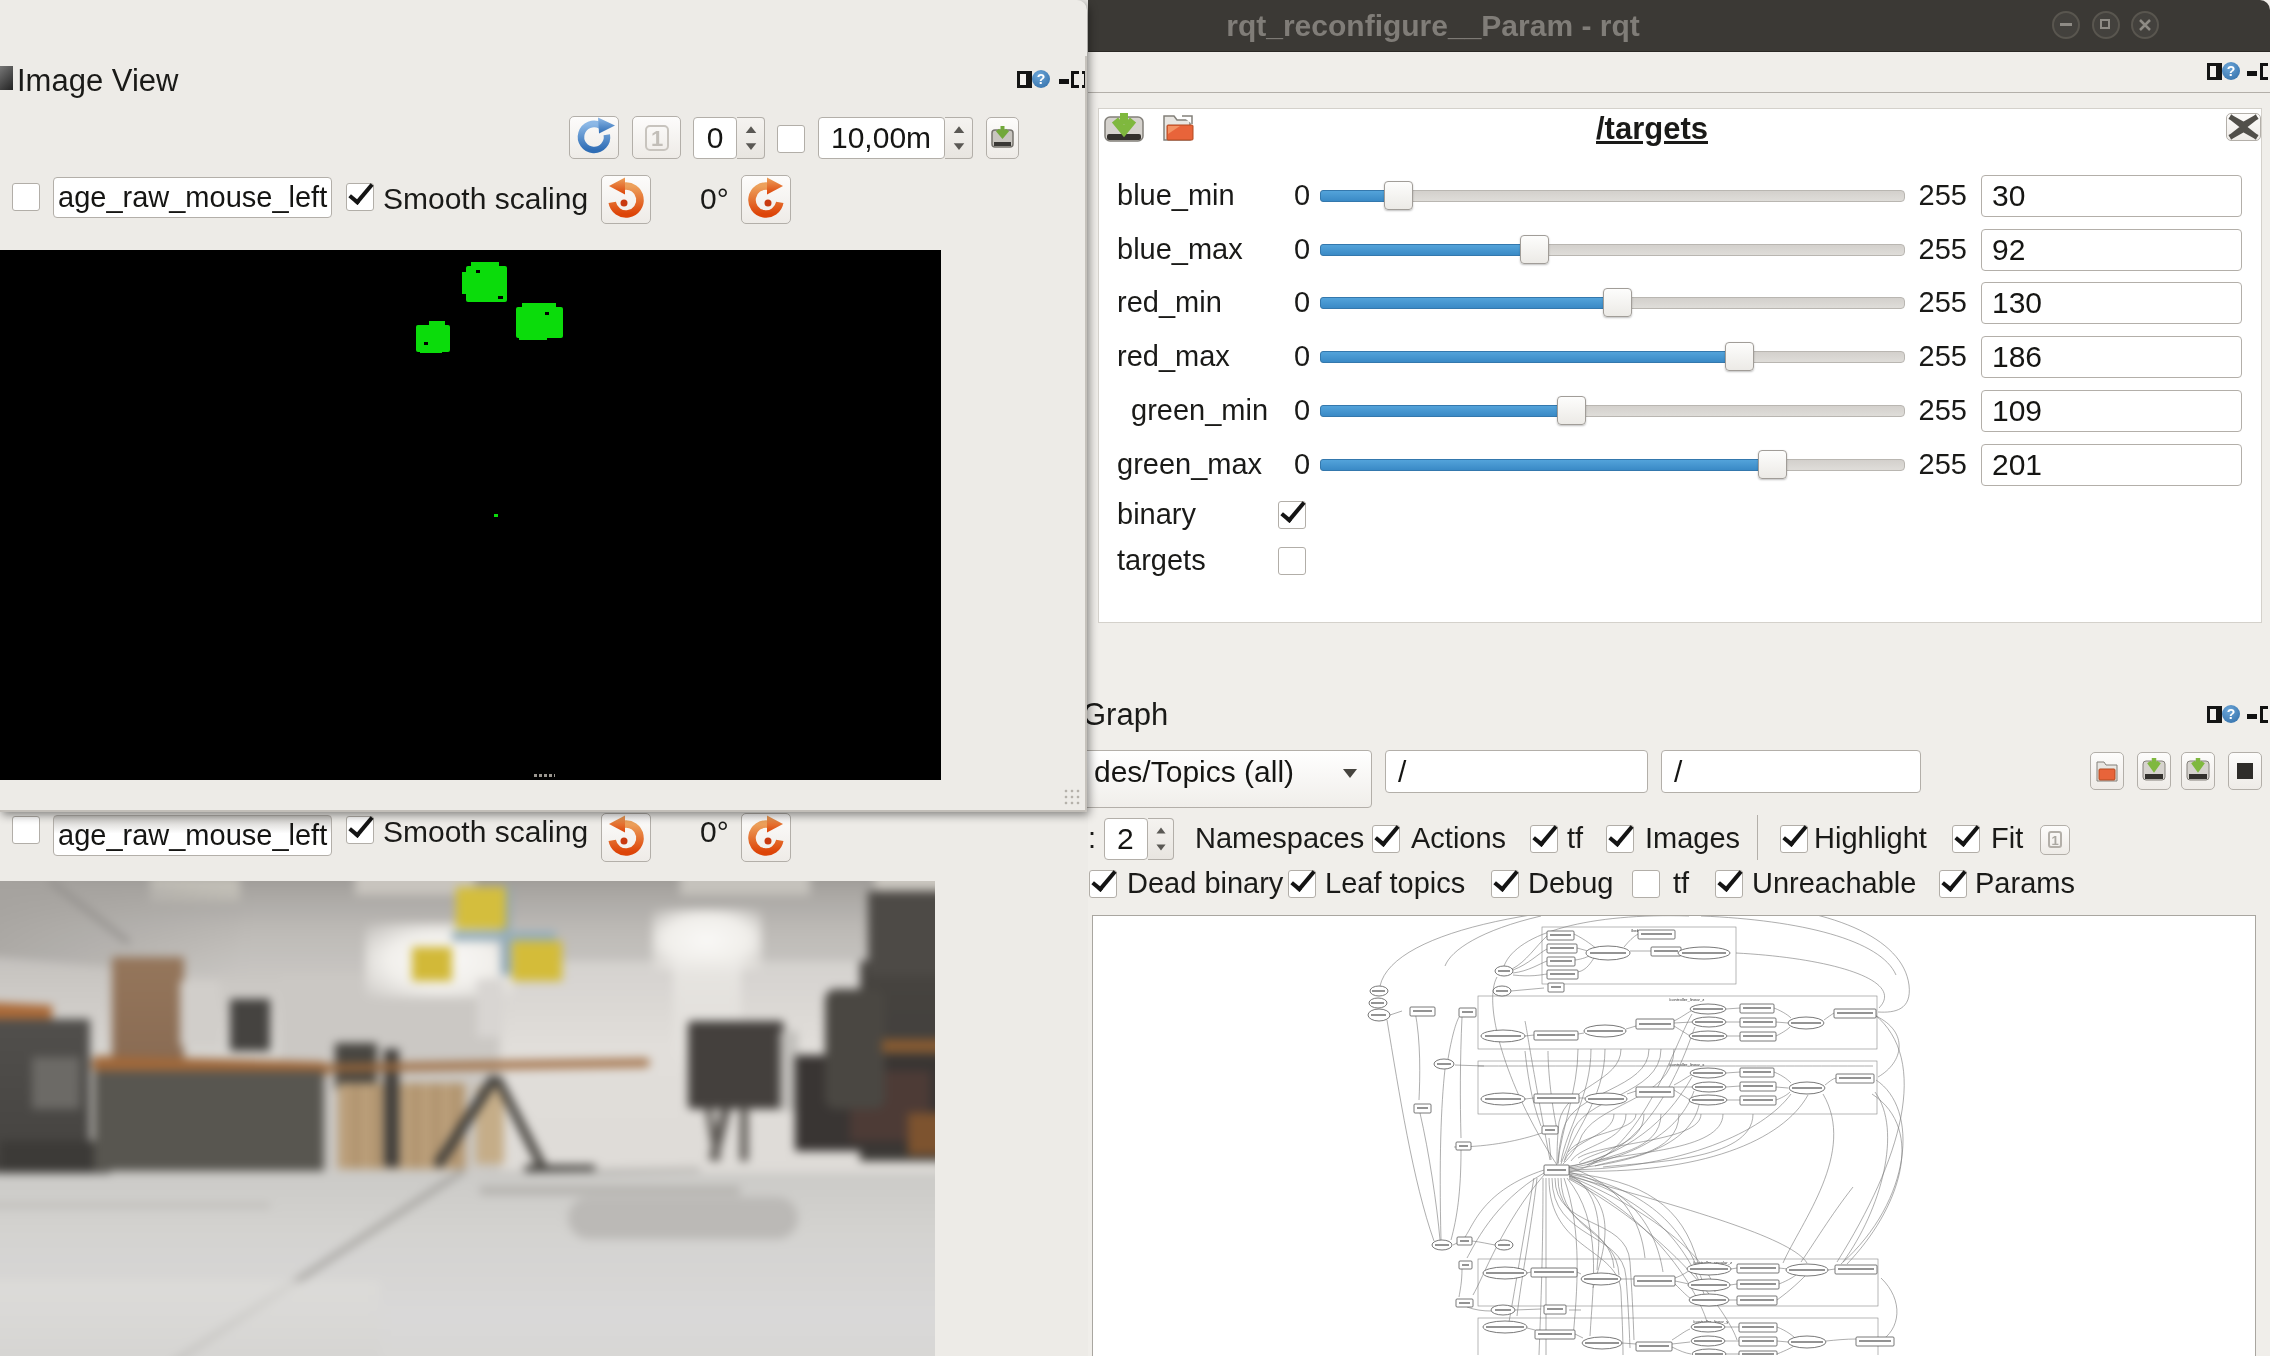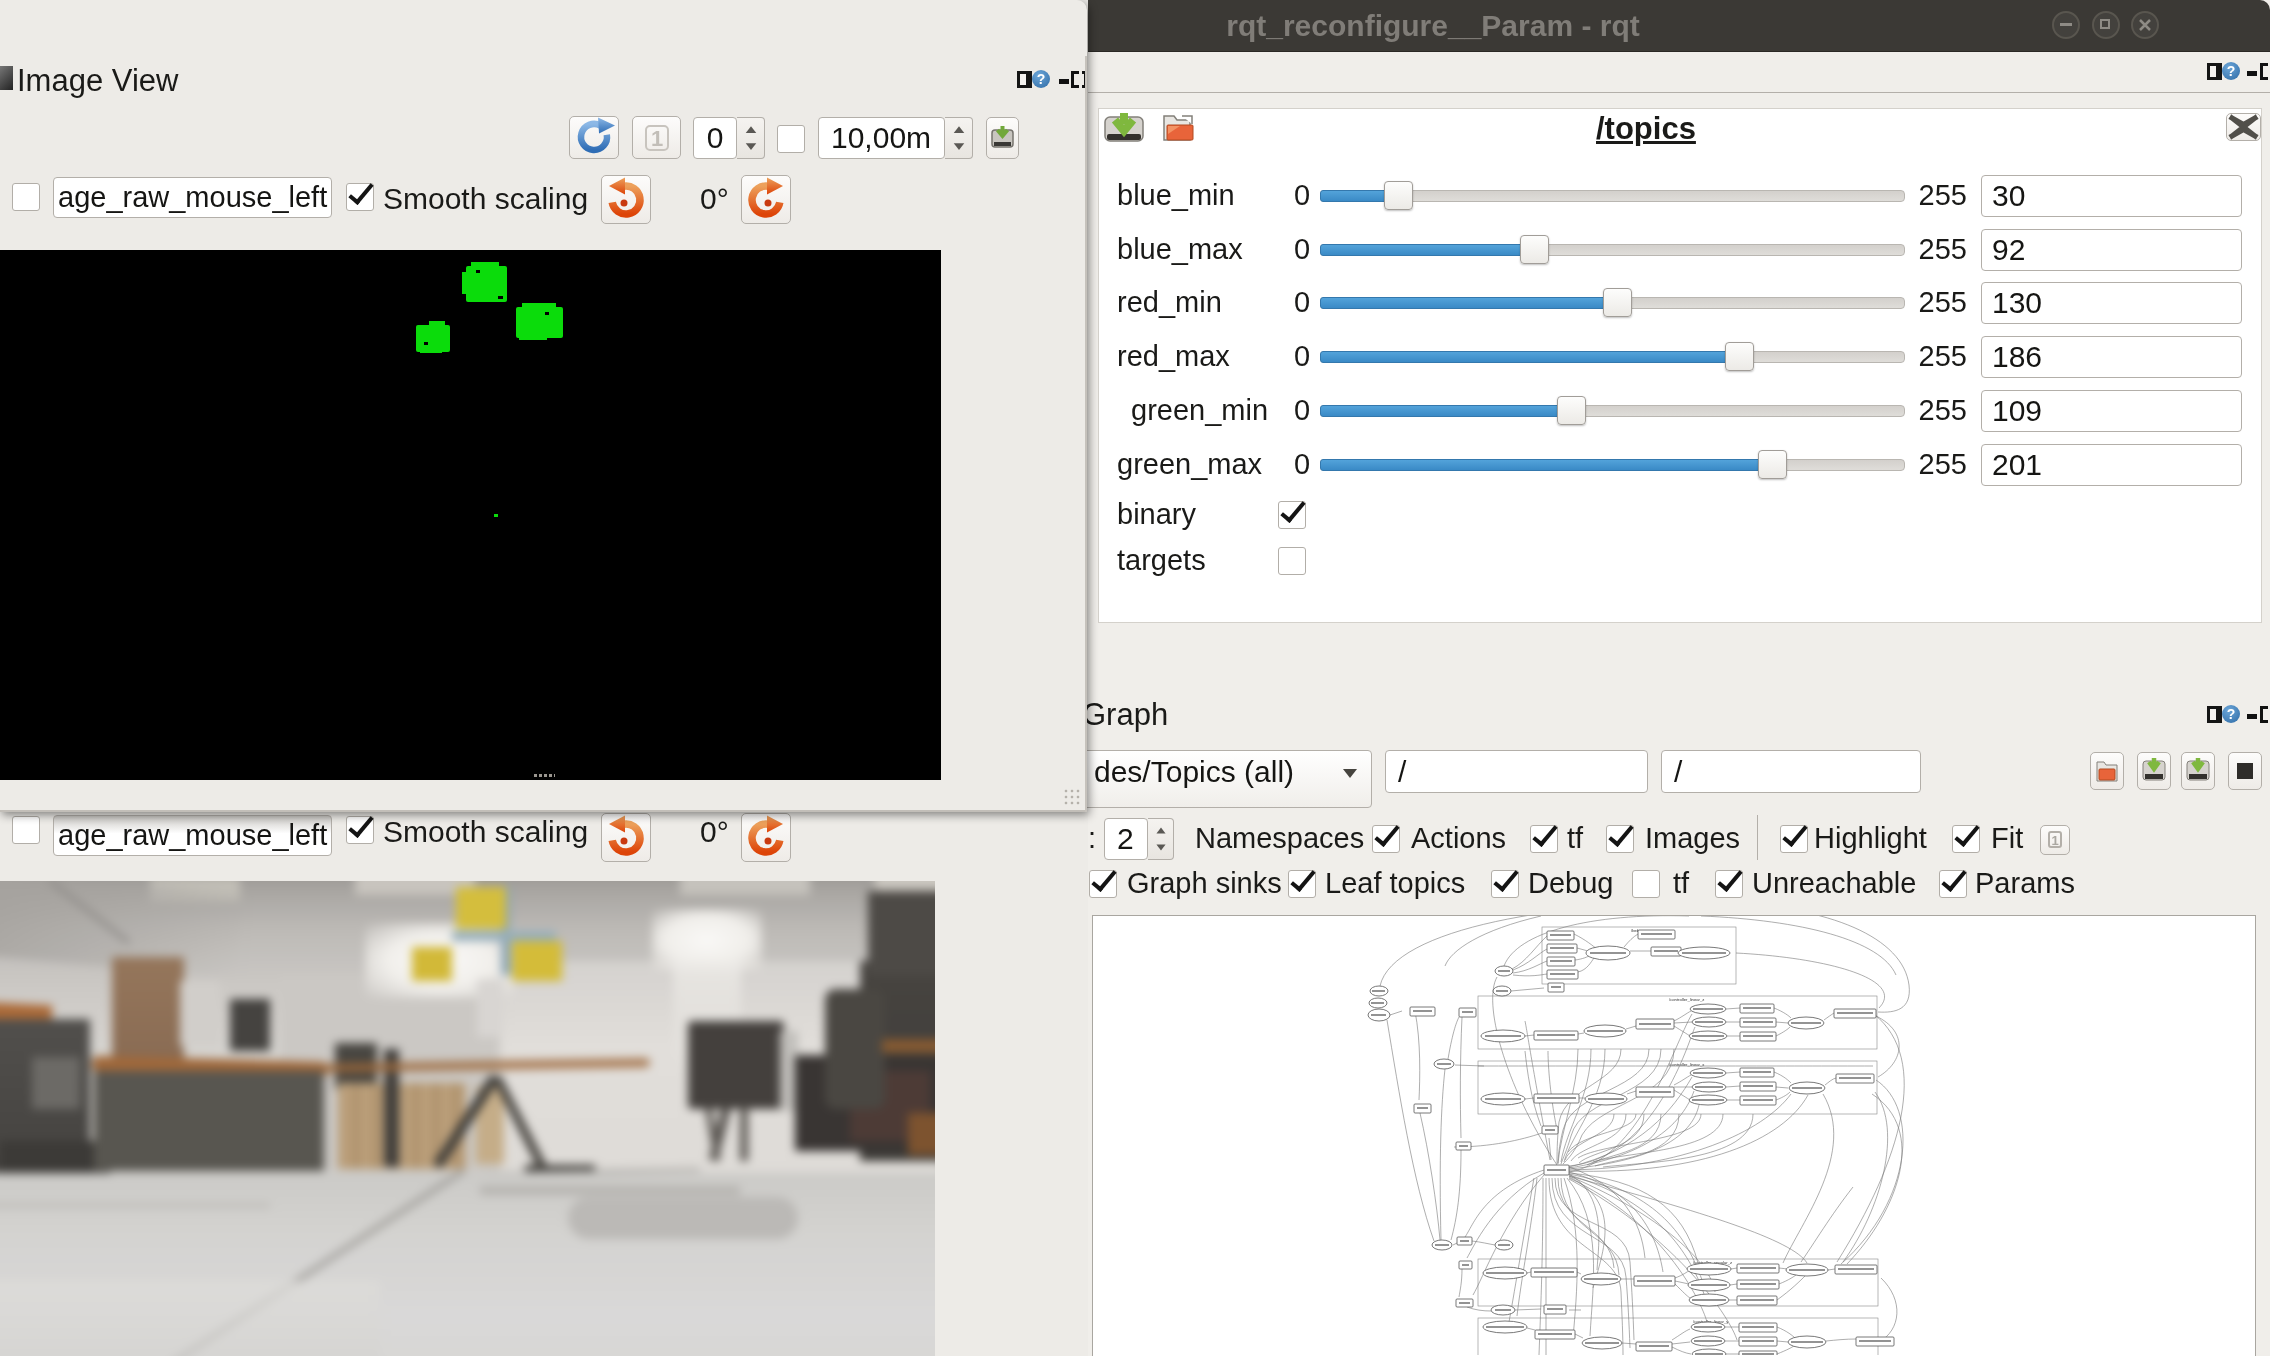--- a/index.html
+++ b/index.html
@@ -162,21 +162,21 @@
         </svg>
     </div>
     <div class="abs" style="left:61px;top:3px;width:42px;height:31px">
       <svg width="42" height="31" viewBox="0 0 42 31">
           <path d="M4 28 L4 4 L14 4 L17 8 L30 8 L30 28 Z" fill="#e8e6e2" stroke="#83807a" stroke-width="1.5"></path>
           <path d="M22 4 L32 4 L32 12" fill="#fff" stroke="#83807a" stroke-width="1.5"></path>
           <rect x="7" y="13" width="26" height="15" rx="1" fill="#e8643a" stroke="#b34a20"></rect>
           <path d="M8 14 L20 14 L8 22 Z" fill="#f59f6f" opacity=".8"></path>
         </svg>
     </div>
-    <div class="lbl" style="left:497px;top:2px;font-size:31px;font-weight:bold;text-decoration:underline">/topics</div>
+    <div class="lbl" style="left:497px;top:2px;font-size:31px;font-weight:bold;text-decoration:underline">/targets</div>
     <div class="btn" style="left:1127px;top:4px;width:35px;height:28px">
       <svg width="33" height="26" viewBox="0 0 33 26">
           <path d="M5 4 L16.5 10.5 L28 4 M5 22 L16.5 15.5 L28 22 M5 4 L28 22 M28 4 L5 22" stroke="#514f4a" stroke-width="5" fill="none" stroke-linecap="square"></path>
         </svg>
     </div>
   </div>
 
   <div class="lbl" style="left:29px;top:179px">blue_min</div>
   <div class="lbl" style="left:29px;top:233px">blue_max</div>
   <div class="lbl" style="left:29px;top:286px">red_min</div>
@@ -286,21 +286,21 @@
   <div class="abs" style="left:669px;top:182px;width:1px;height:45px;background:#b3afa9"></div>
   <div class="cb ck" style="left:692px;top:192px"></div>
   <div class="lbl" style="left:726px;top:189px">Highlight</div>
   <div class="cb ck" style="left:864px;top:192px"></div>
   <div class="lbl" style="left:903px;top:189px">Fit</div>
   <div class="btn" style="left:952px;top:192px;width:30px;height:30px">
     <div class="abs" style="left:7px;top:5px;width:14px;height:17px;border:2px solid #b3afa9;border-radius:3px;color:#aaa7a1;font-size:13px;font-weight:bold;text-align:center;line-height:15px">1</div>
   </div>
 
   <div class="cb ck" style="left:1px;top:237px"></div>
-  <div class="lbl" style="left:39px;top:234px">Graph sinks</div>
+  <div class="lbl" style="left:39px;top:234px">Dead binary</div>
   <div class="cb ck" style="left:200px;top:237px"></div>
   <div class="lbl" style="left:237px;top:234px">Leaf topics</div>
   <div class="cb ck" style="left:403px;top:237px"></div>
   <div class="lbl" style="left:440px;top:234px">Debug</div>
   <div class="cb" style="left:544px;top:237px"></div>
   <div class="lbl" style="left:585px;top:234px">tf</div>
   <div class="cb ck" style="left:627px;top:237px"></div>
   <div class="lbl" style="left:664px;top:234px">Unreachable</div>
   <div class="cb ck" style="left:851px;top:237px"></div>
   <div class="lbl" style="left:887px;top:234px">Params</div>

